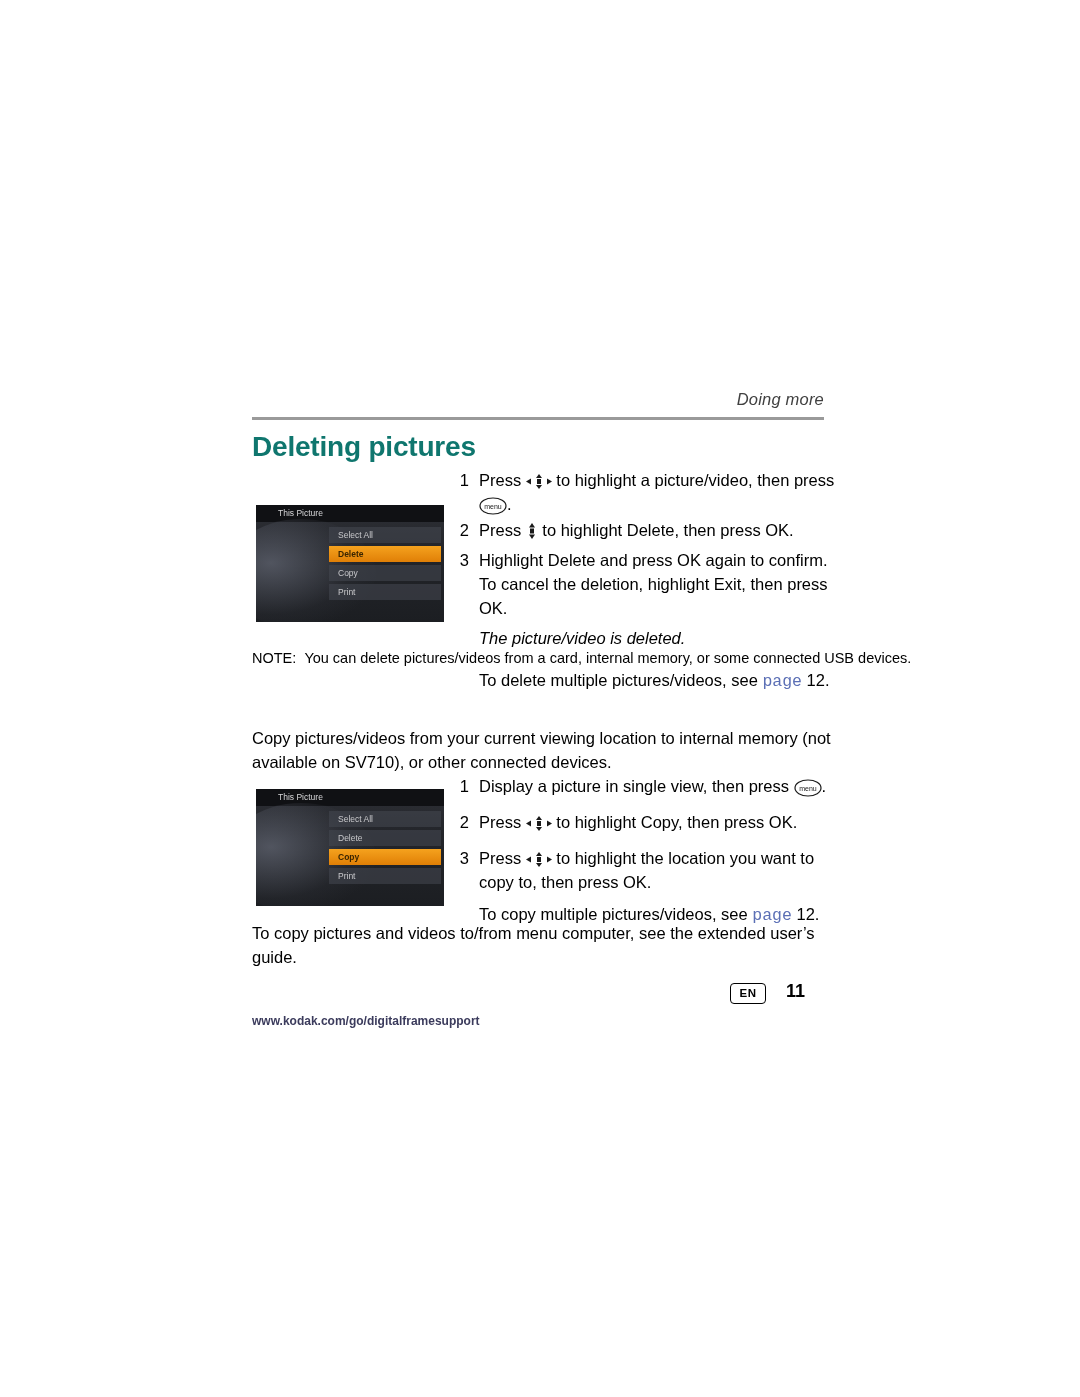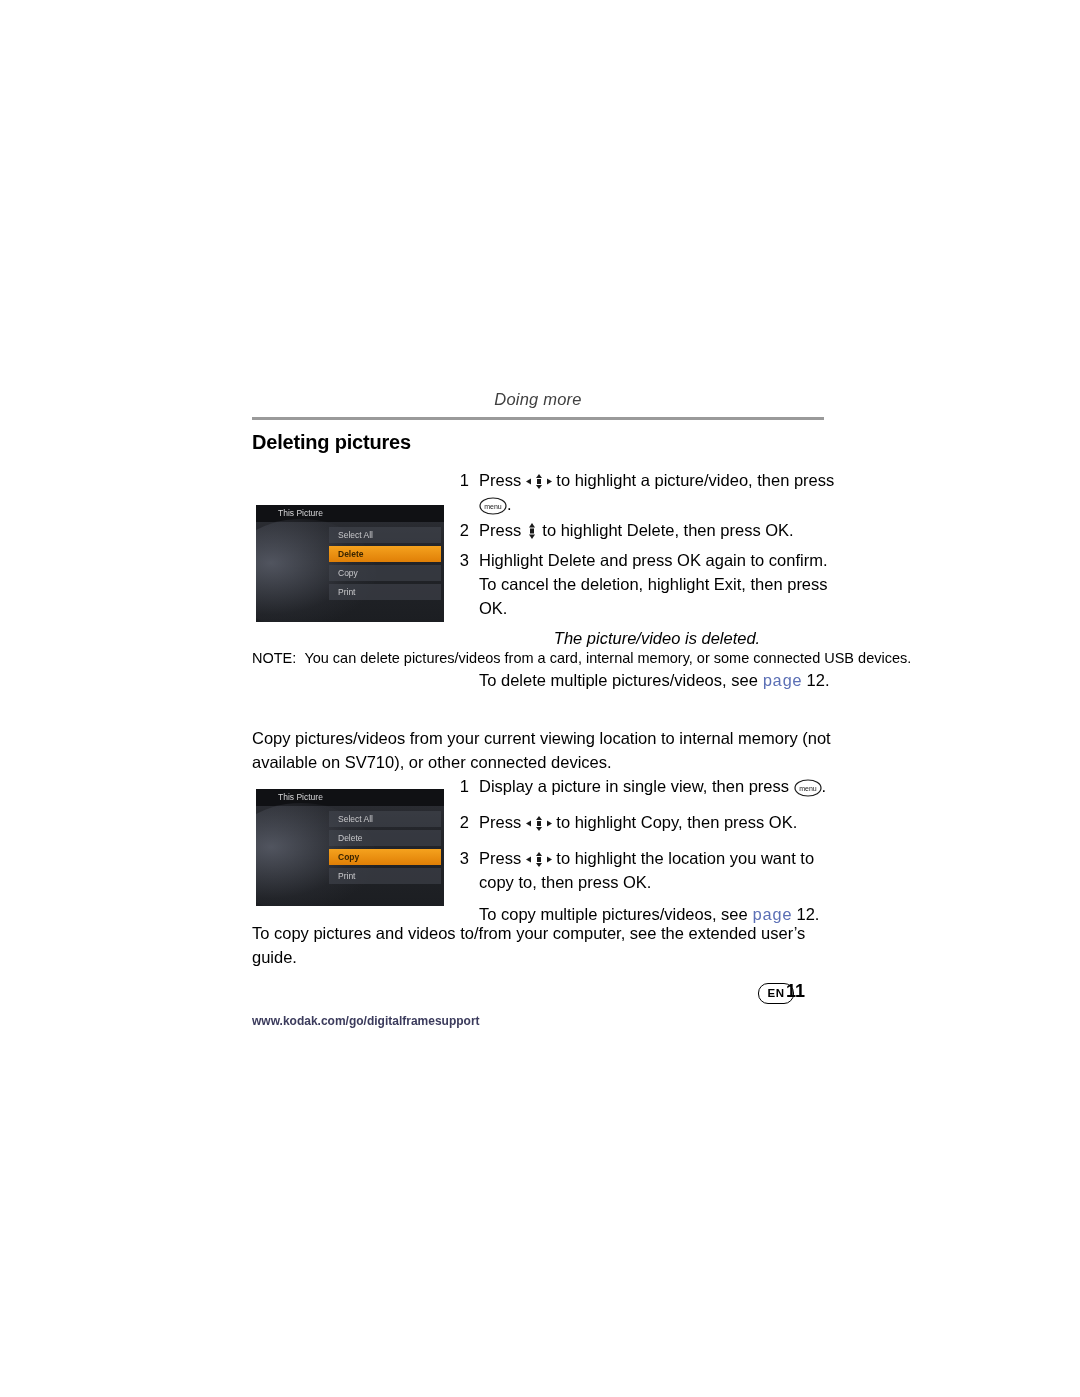--- a/index.html
+++ b/index.html
@@ -20,43 +20,43 @@
     width: 1080px;
     height: 1397px;
   }
 
   
   .running-head {
     position: absolute;
     left: 252px;
     top: 390px;
     width: 572px;
-    text-align: center;
+    text-align: right;
     font-style: italic;
     font-size: 16.5px;
     color: #404040;
     letter-spacing: 0.2px;
   }
   .head-rule {
     position: absolute;
     left: 252px;
     top: 417px;
     width: 572px;
     height: 3px;
     background: #9a9a9a;
   }
 
   
   h1.sec {
     position: absolute;
     margin: 0;
-    font-size: 20px;
+    font-size: 28px;
     font-weight: bold;
     letter-spacing: -0.2px;
-    color: #000000;
+    color: #0f766e;
   }
   #h-deleting { left: 252px; top: 431px; }
   #h-copying  { left: 252px; top: 686px; }
 
   
   .steps {
     position: absolute;
     font-size: 16.5px;
     line-height: 24px;
   }
@@ -131,26 +131,26 @@
   .footer-url {
     position: absolute;
     left: 252px;
     top: 1014px;
     font-weight: bold;
     font-size: 12px;
     color: #3b3b5c;
   }
   .footer-en {
     position: absolute;
-    left: 758px;
+    left: 730px;
     top: 983px;
     width: 34px;
     height: 19px;
     border: 1.5px solid #000;
-    border-radius: 10px;
+    border-radius: 4px;
     font-size: 11.5px;
     font-weight: bold;
     text-align: center;
     line-height: 18px;
     letter-spacing: 0.5px;
   }
   .footer-page {
     position: absolute;
     left: 786px;
     top: 981px;
@@ -280,21 +280,21 @@
               <polygon points="6,16 3,11.5 9,11.5" fill="#1a1a1a"></polygon>
               <rect x="4" y="5.5" width="4" height="5" fill="#1a1a1a"></rect>
             </svg></span><span> to highlight Delete, then press OK.</span></span>
     </div>
 
     <div class="step">
       <span class="num">3</span>
       <span class="txt">Highlight Delete and press OK again to confirm. To cancel the deletion, highlight Exit, then press OK.</span>
     </div>
 
-    <div style="margin-left:24px;text-align:center;">
+    <div style="margin-left:24px;">
       <span class="italic-note">The picture/video is deleted.</span>
     </div>
 
     <div style="margin-left:24px; margin-top:18px;">
       <span>To delete multiple pictures/videos, see </span><span class="link">page</span><span> 12.</span>
     </div>
   </div>
 
   <div class="note-line">
     <span class="note-label">NOTE:</span>&nbsp;&nbsp;<span>You can delete pictures/videos from a card, internal memory, or some connected USB devices.</span>
@@ -344,19 +344,19 @@
               <polygon points="13,15 10,11 16,11" fill="#1a1a1a"></polygon>
               <rect x="11" y="5" width="4" height="5" fill="#1a1a1a"></rect>
             </svg></span><span> to highlight the location you want to copy to, then press OK.</span></span>
     </div>
 
     <div style="margin-left:24px; margin-top:8px;">
       <span>To copy multiple pictures/videos, see </span><span class="link">page</span><span> 12.</span>
     </div>
   </div>
 
-  <div class="para" id="para-computer">To copy pictures and videos to/from your computer, see the extended user’s guide.</div>
+  <div class="para" id="para-computer">To copy pictures and videos to/from menu computer, see the extended user’s guide.</div>
 
   <div class="footer-url">www.kodak.com/go/digitalframesupport</div>
   <div class="footer-en">EN</div>
   <div class="footer-page">11</div>
 
 </div>
 
 </body></html>

